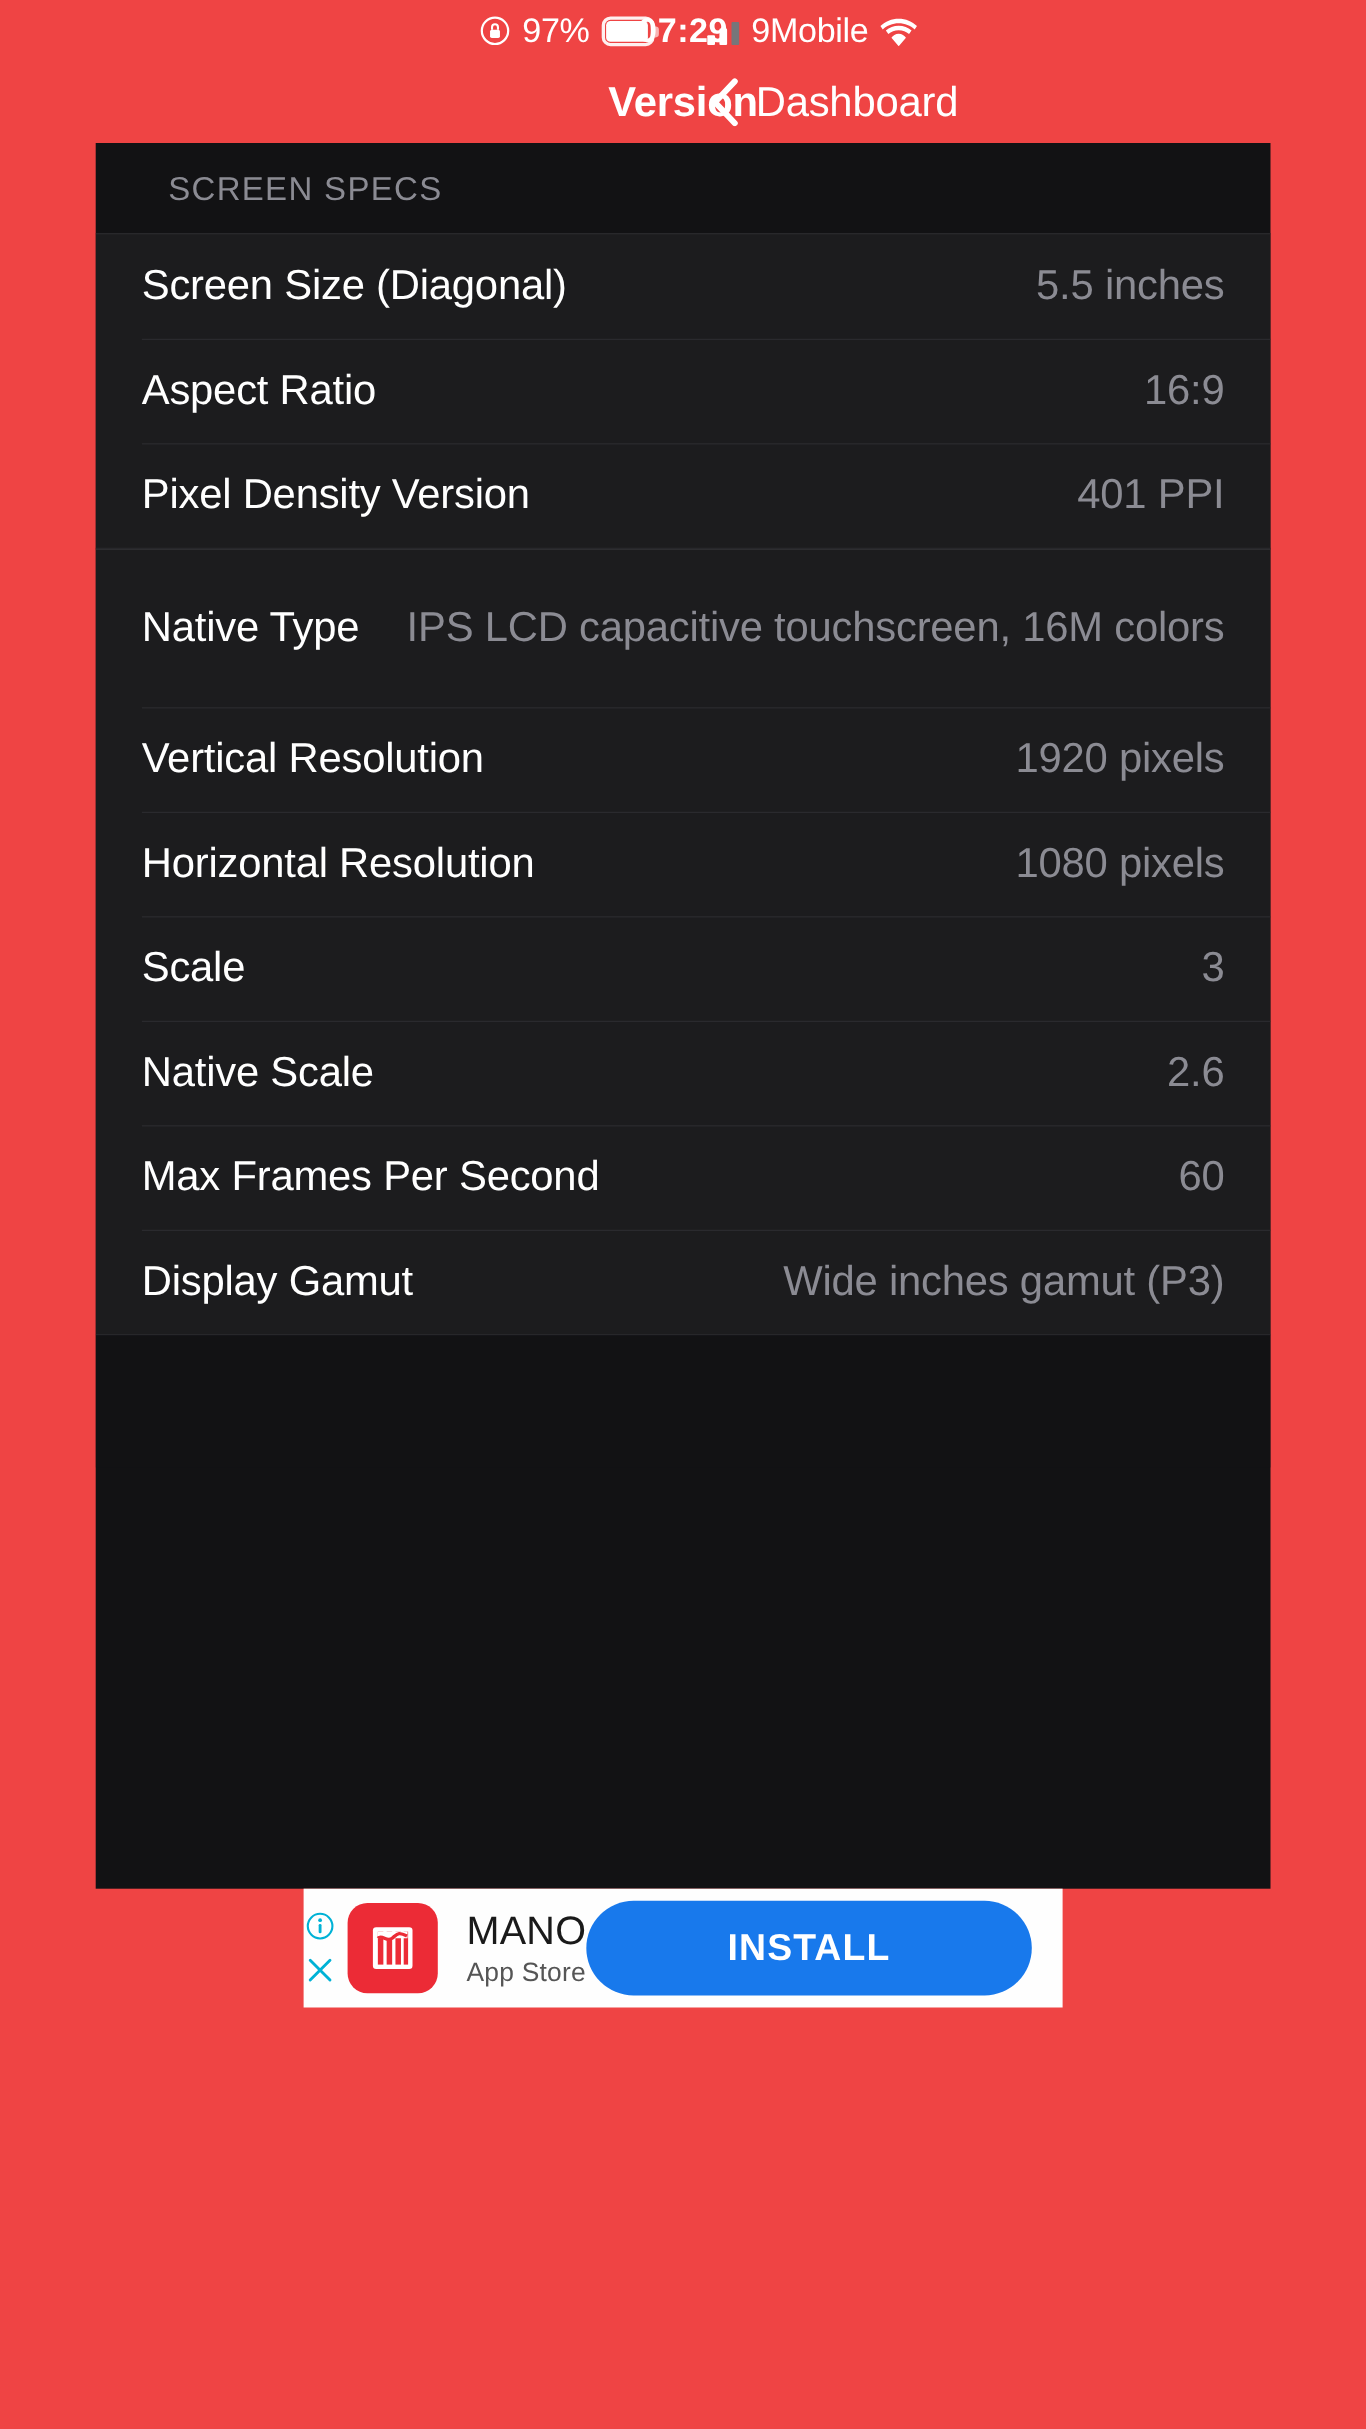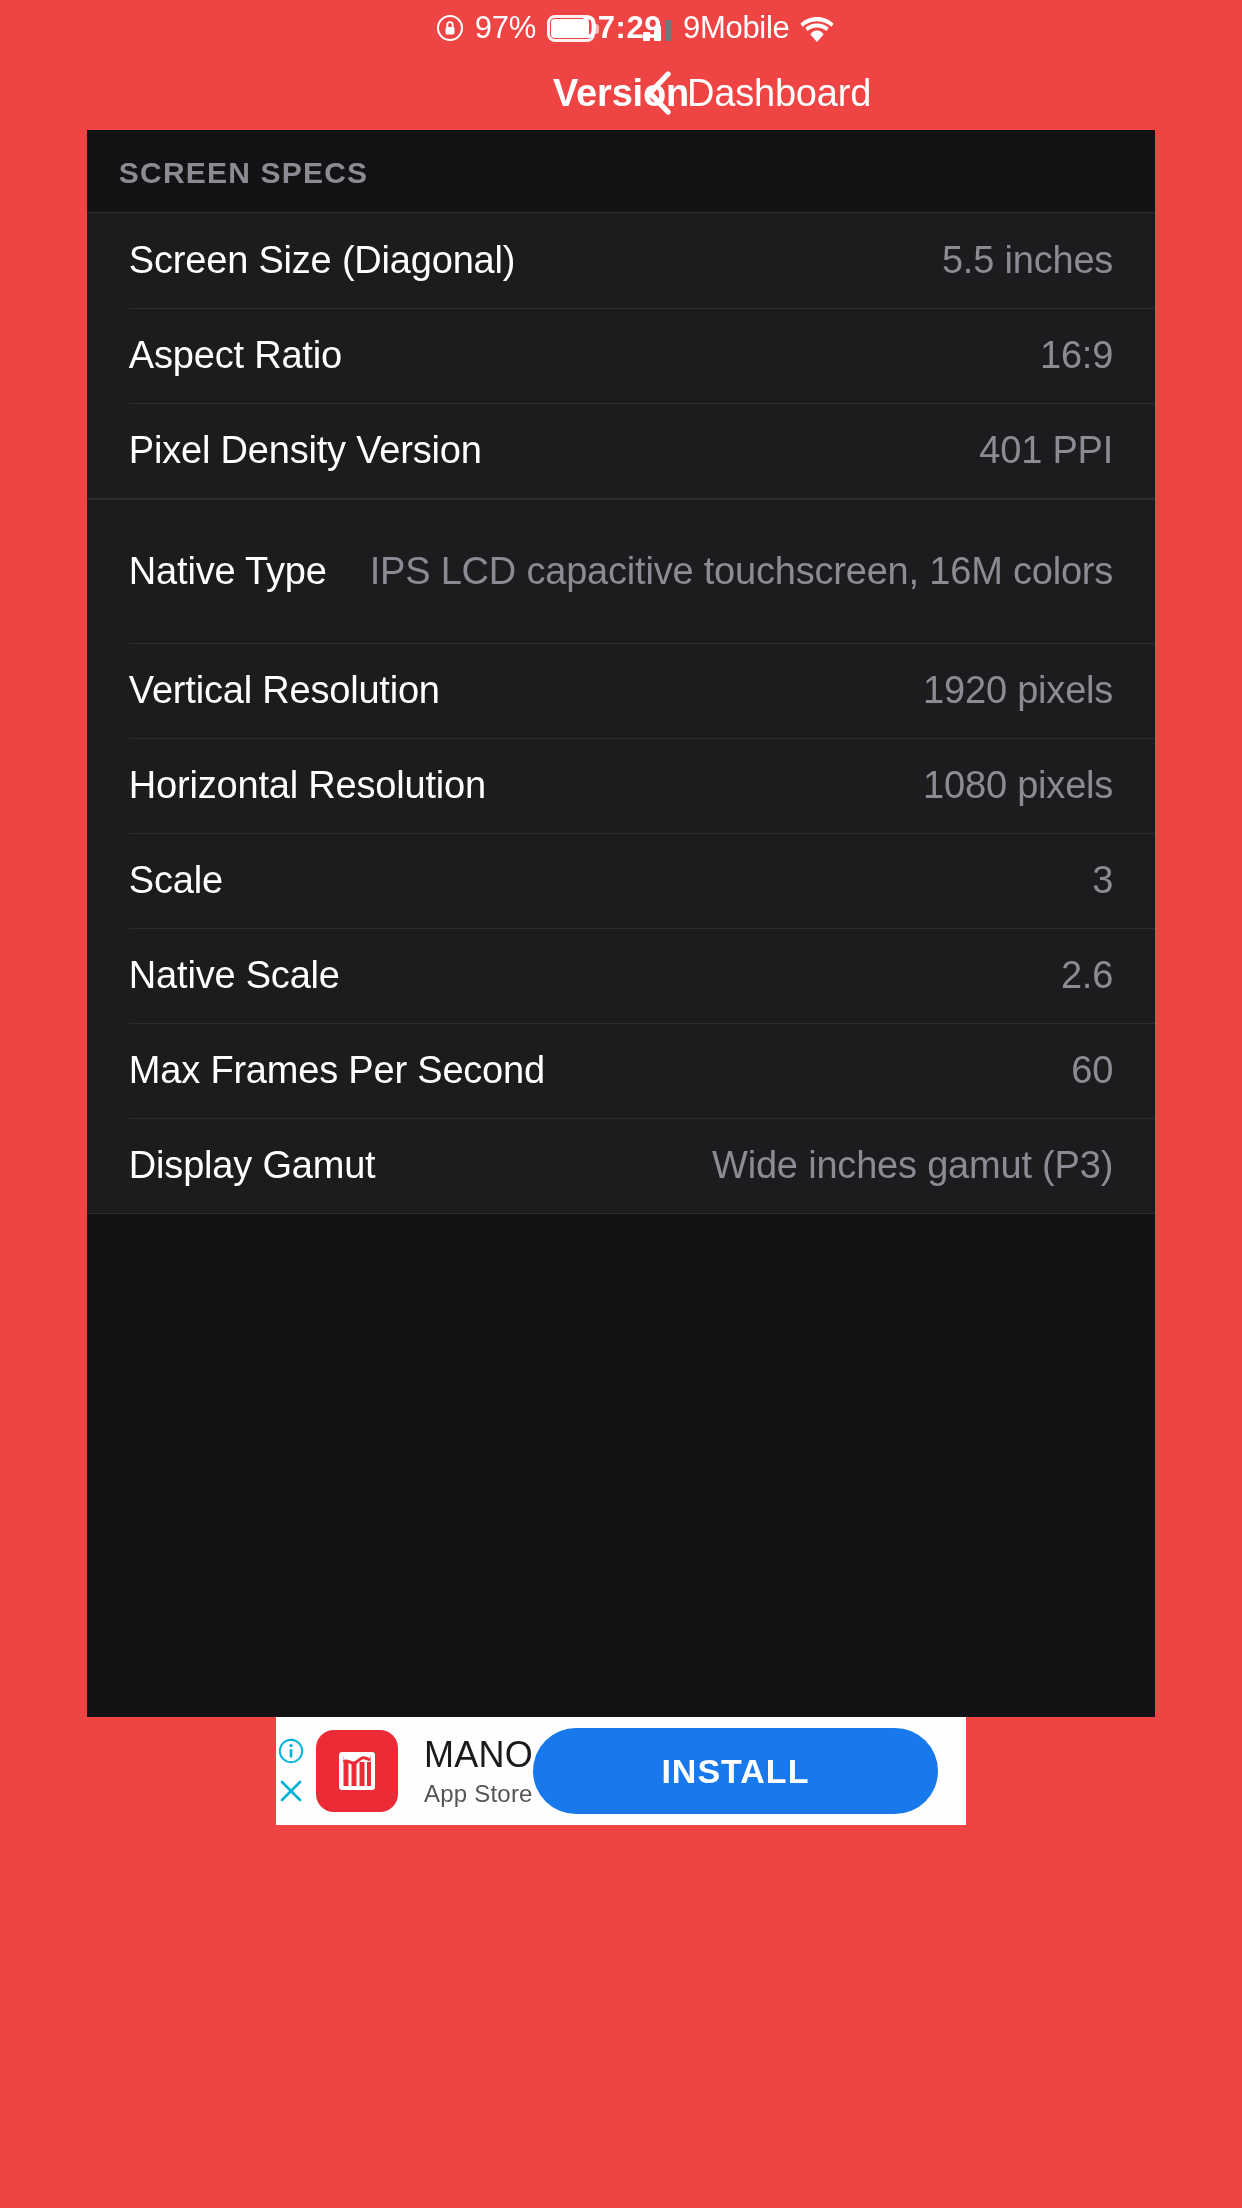--- a/index.html
+++ b/index.html
@@ -81,23 +81,23 @@
     display:flex; align-items:center; justify-content:center;
     color:#fff; font-size:38px; font-weight:bold; letter-spacing:-0.2px;
   }
 
   
   .content { flex:1 1 auto; background:#121214; overflow:hidden; }
 
   .sec-header {
     color:#8b8b93;
     font-size:30px;
-    font-weight:bold;
+    font-weight:normal;
     letter-spacing:1.2px;
-    padding:0 0 0 32px;
+    padding:0 0 0 66px;
     display:flex; align-items:flex-end;
   }
   .sec-header.first { height:82px; padding-bottom:22px; }
   .sec-header.second { height:120px; padding-bottom:26px; }
 
   .group {
     background:#1c1c1e;
     border-top:1px solid #2d2d30;
     border-bottom:1px solid #2d2d30;
   }

